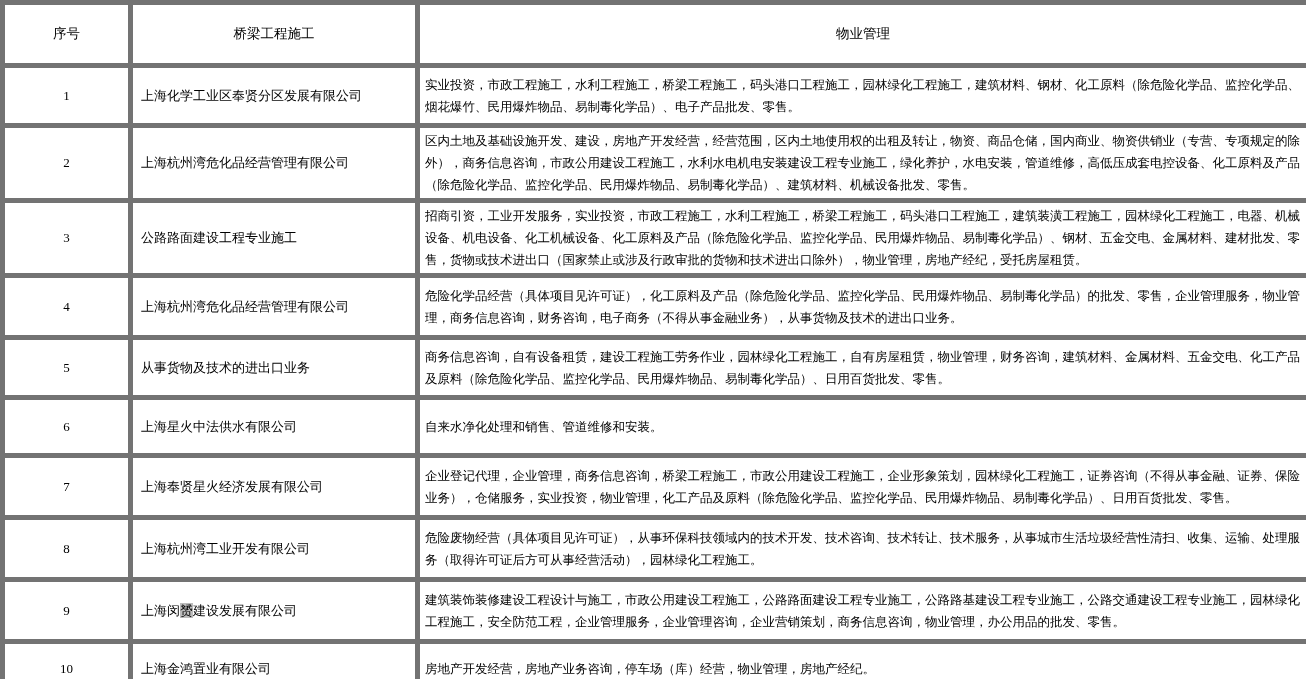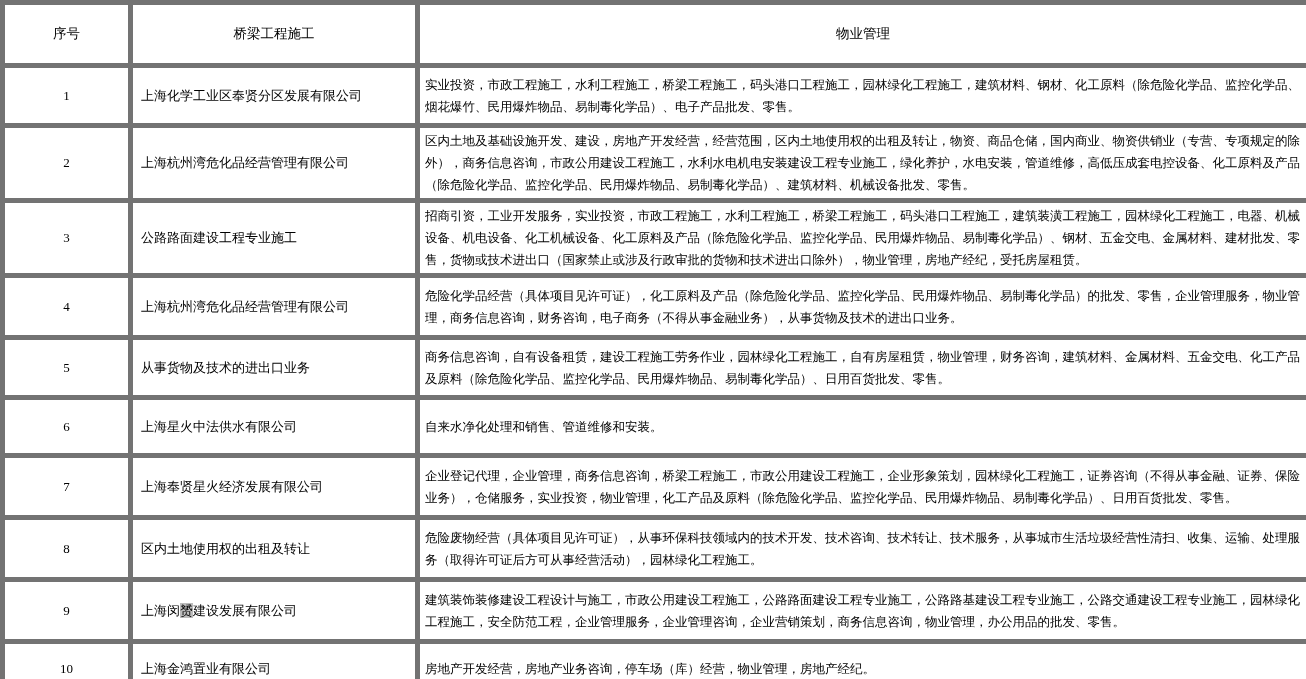--- a/index.html
+++ b/index.html
@@ -104,21 +104,21 @@
           <td class="name">上海星火中法供水有限公司</td>
           <td class="scope">自来水净化处理和销售、管道维修和安装。</td>
         </tr>
         <tr>
           <td class="idx">7</td>
           <td class="name">上海奉贤星火经济发展有限公司</td>
           <td class="scope">企业登记代理，企业管理，商务信息咨询，桥梁工程施工，市政公用建设工程施工，企业形象策划，园林绿化工程施工，证券咨询（不得从事金融、证券、保险业务），仓储服务，实业投资，物业管理，化工产品及原料（除危险化学品、监控化学品、民用爆炸物品、易制毒化学品）、日用百货批发、零售。</td>
         </tr>
         <tr>
           <td class="idx">8</td>
-          <td class="name">区内土地使用权的出租及转让</td>
+          <td class="name">上海杭州湾工业开发有限公司</td>
           <td class="scope">危险废物经营（具体项目见许可证），从事环保科技领域内的技术开发、技术咨询、技术转让、技术服务，从事城市生活垃圾经营性清扫、收集、运输、处理服务（取得许可证后方可从事经营活动），园林绿化工程施工。</td>
         </tr>
         <tr>
           <td class="idx">9</td>
           <td class="name">上海闵<span class="hl" style="background: rgb(188, 188, 188);">赟</span>建设发展有限公司</td>
           <td class="scope">建筑装饰装修建设工程设计与施工，市政公用建设工程施工，公路路面建设工程专业施工，公路路基建设工程专业施工，公路交通建设工程专业施工，园林绿化工程施工，安全防范工程，企业管理服务，企业管理咨询，企业营销策划，商务信息咨询，物业管理，办公用品的批发、零售。</td>
         </tr>
         <tr>
           <td class="idx">10</td>
           <td class="name">上海金鸿置业有限公司</td>

